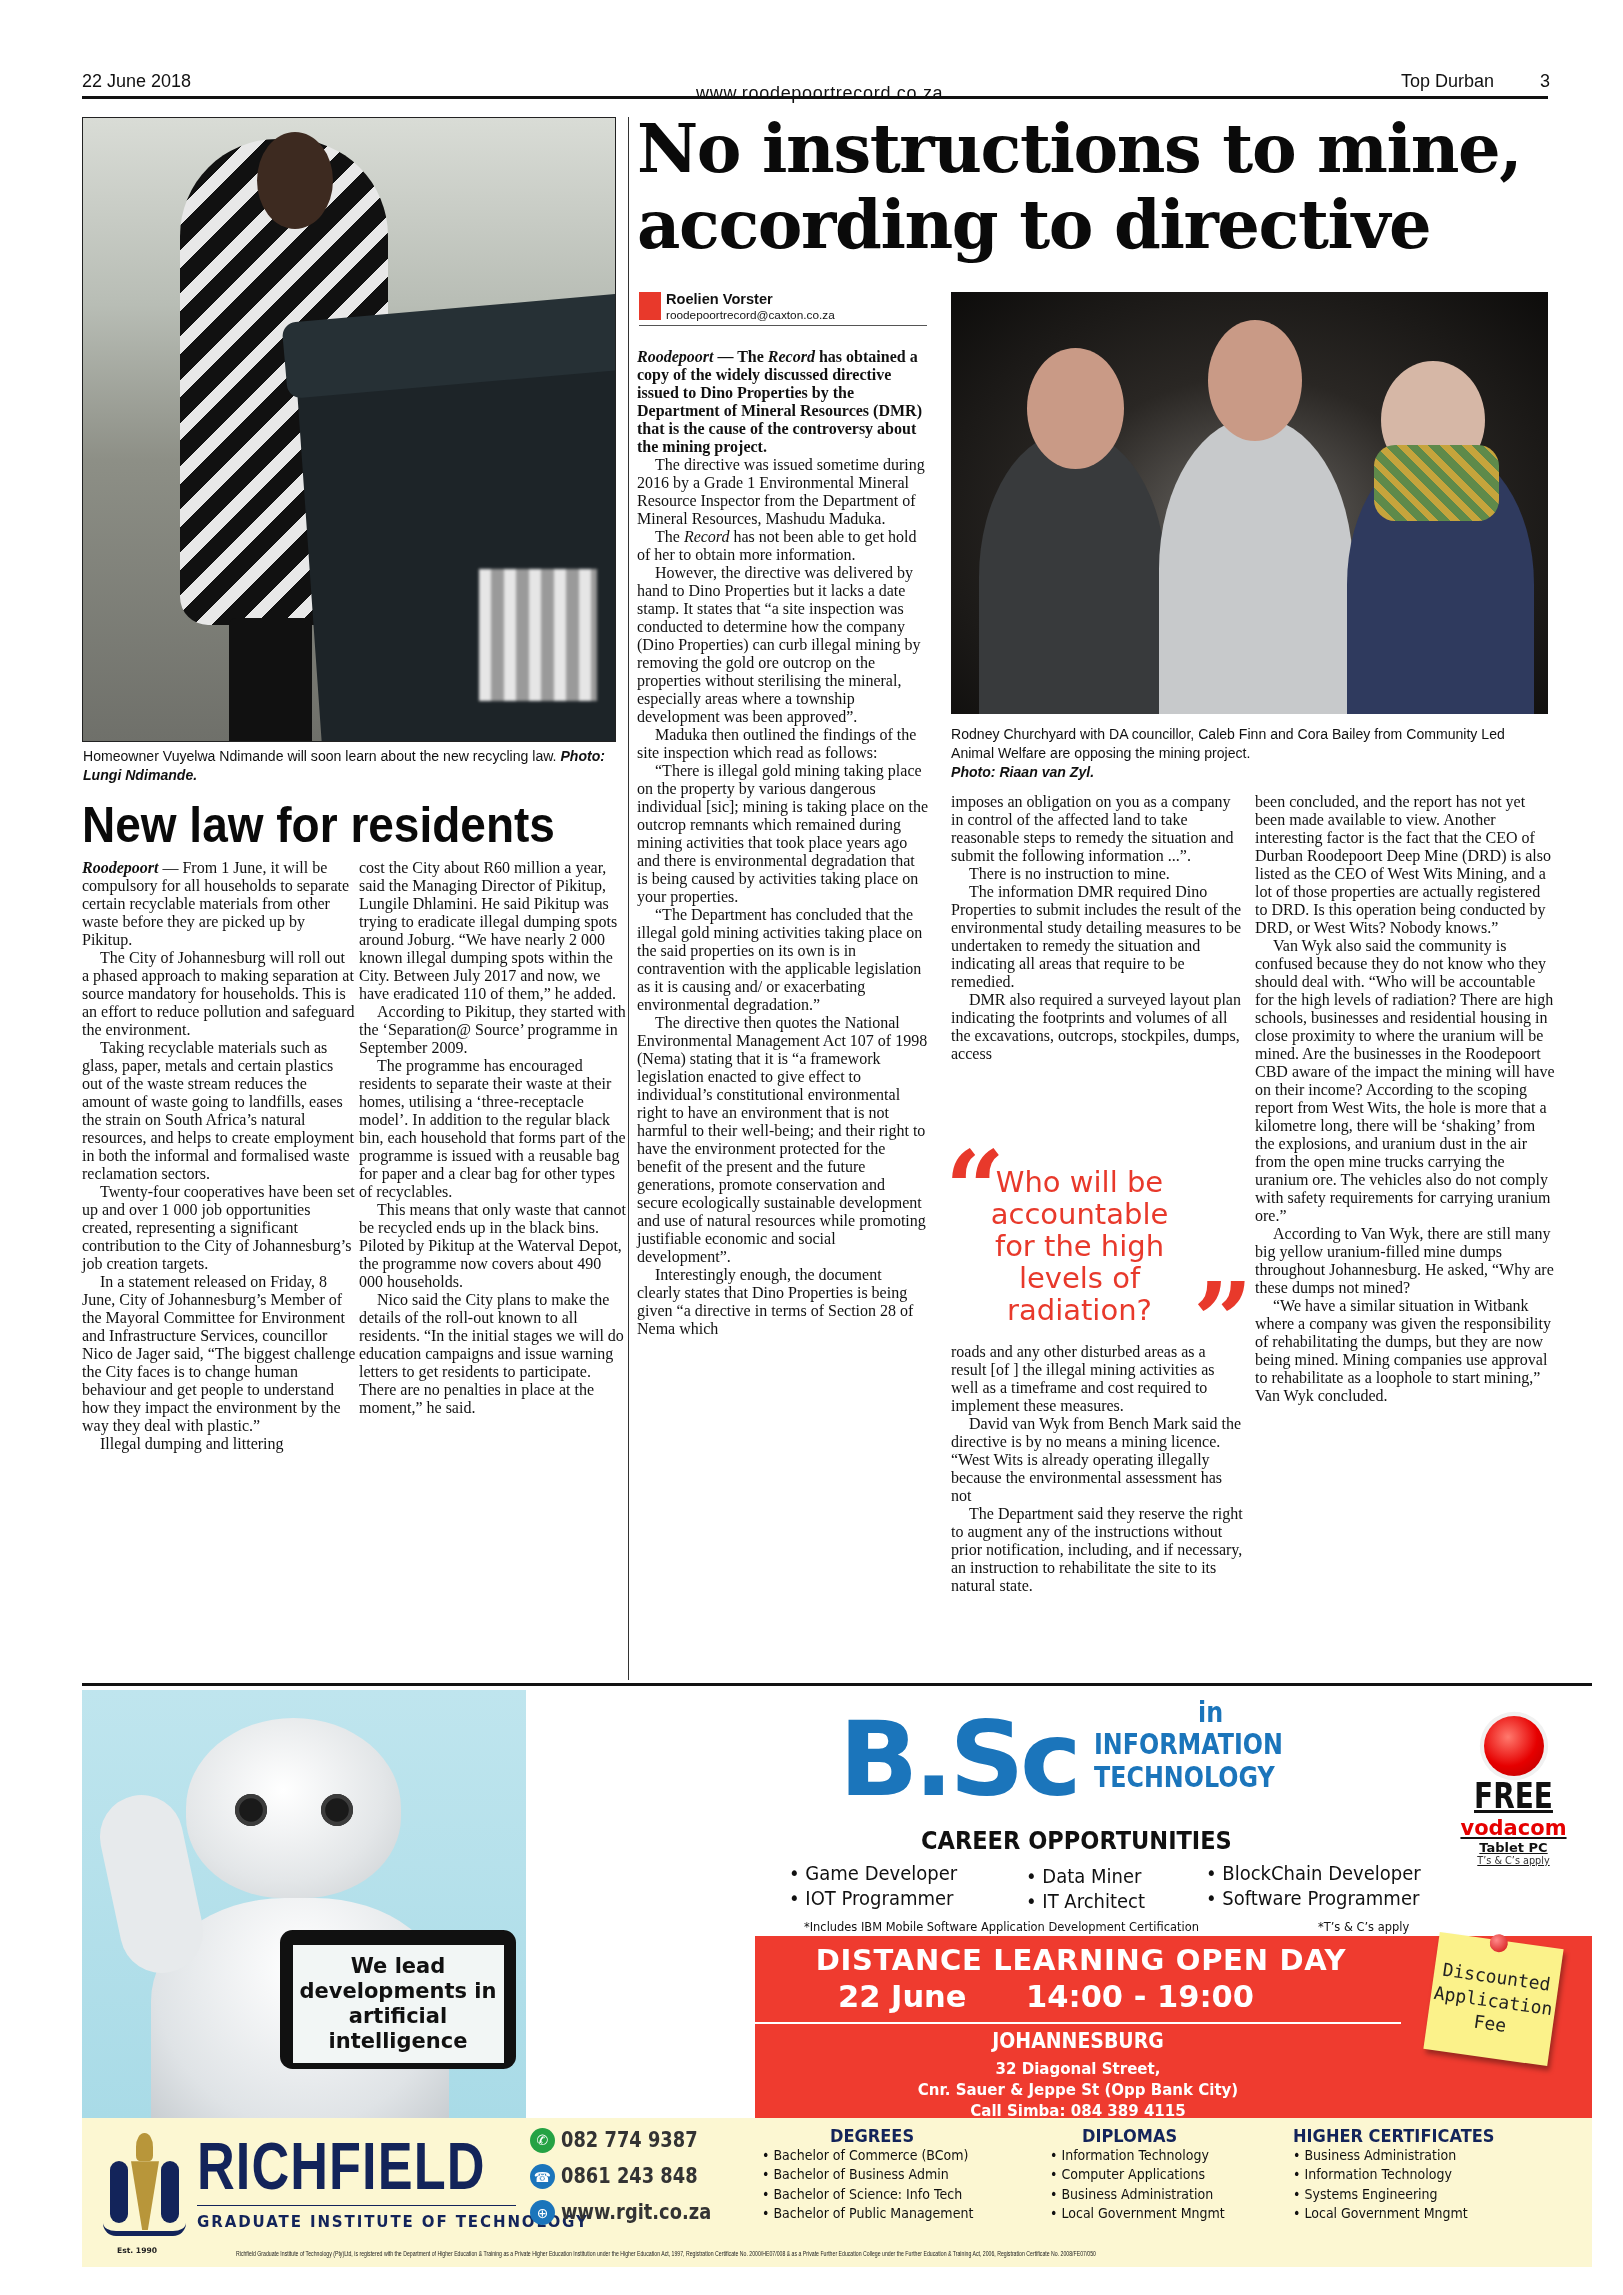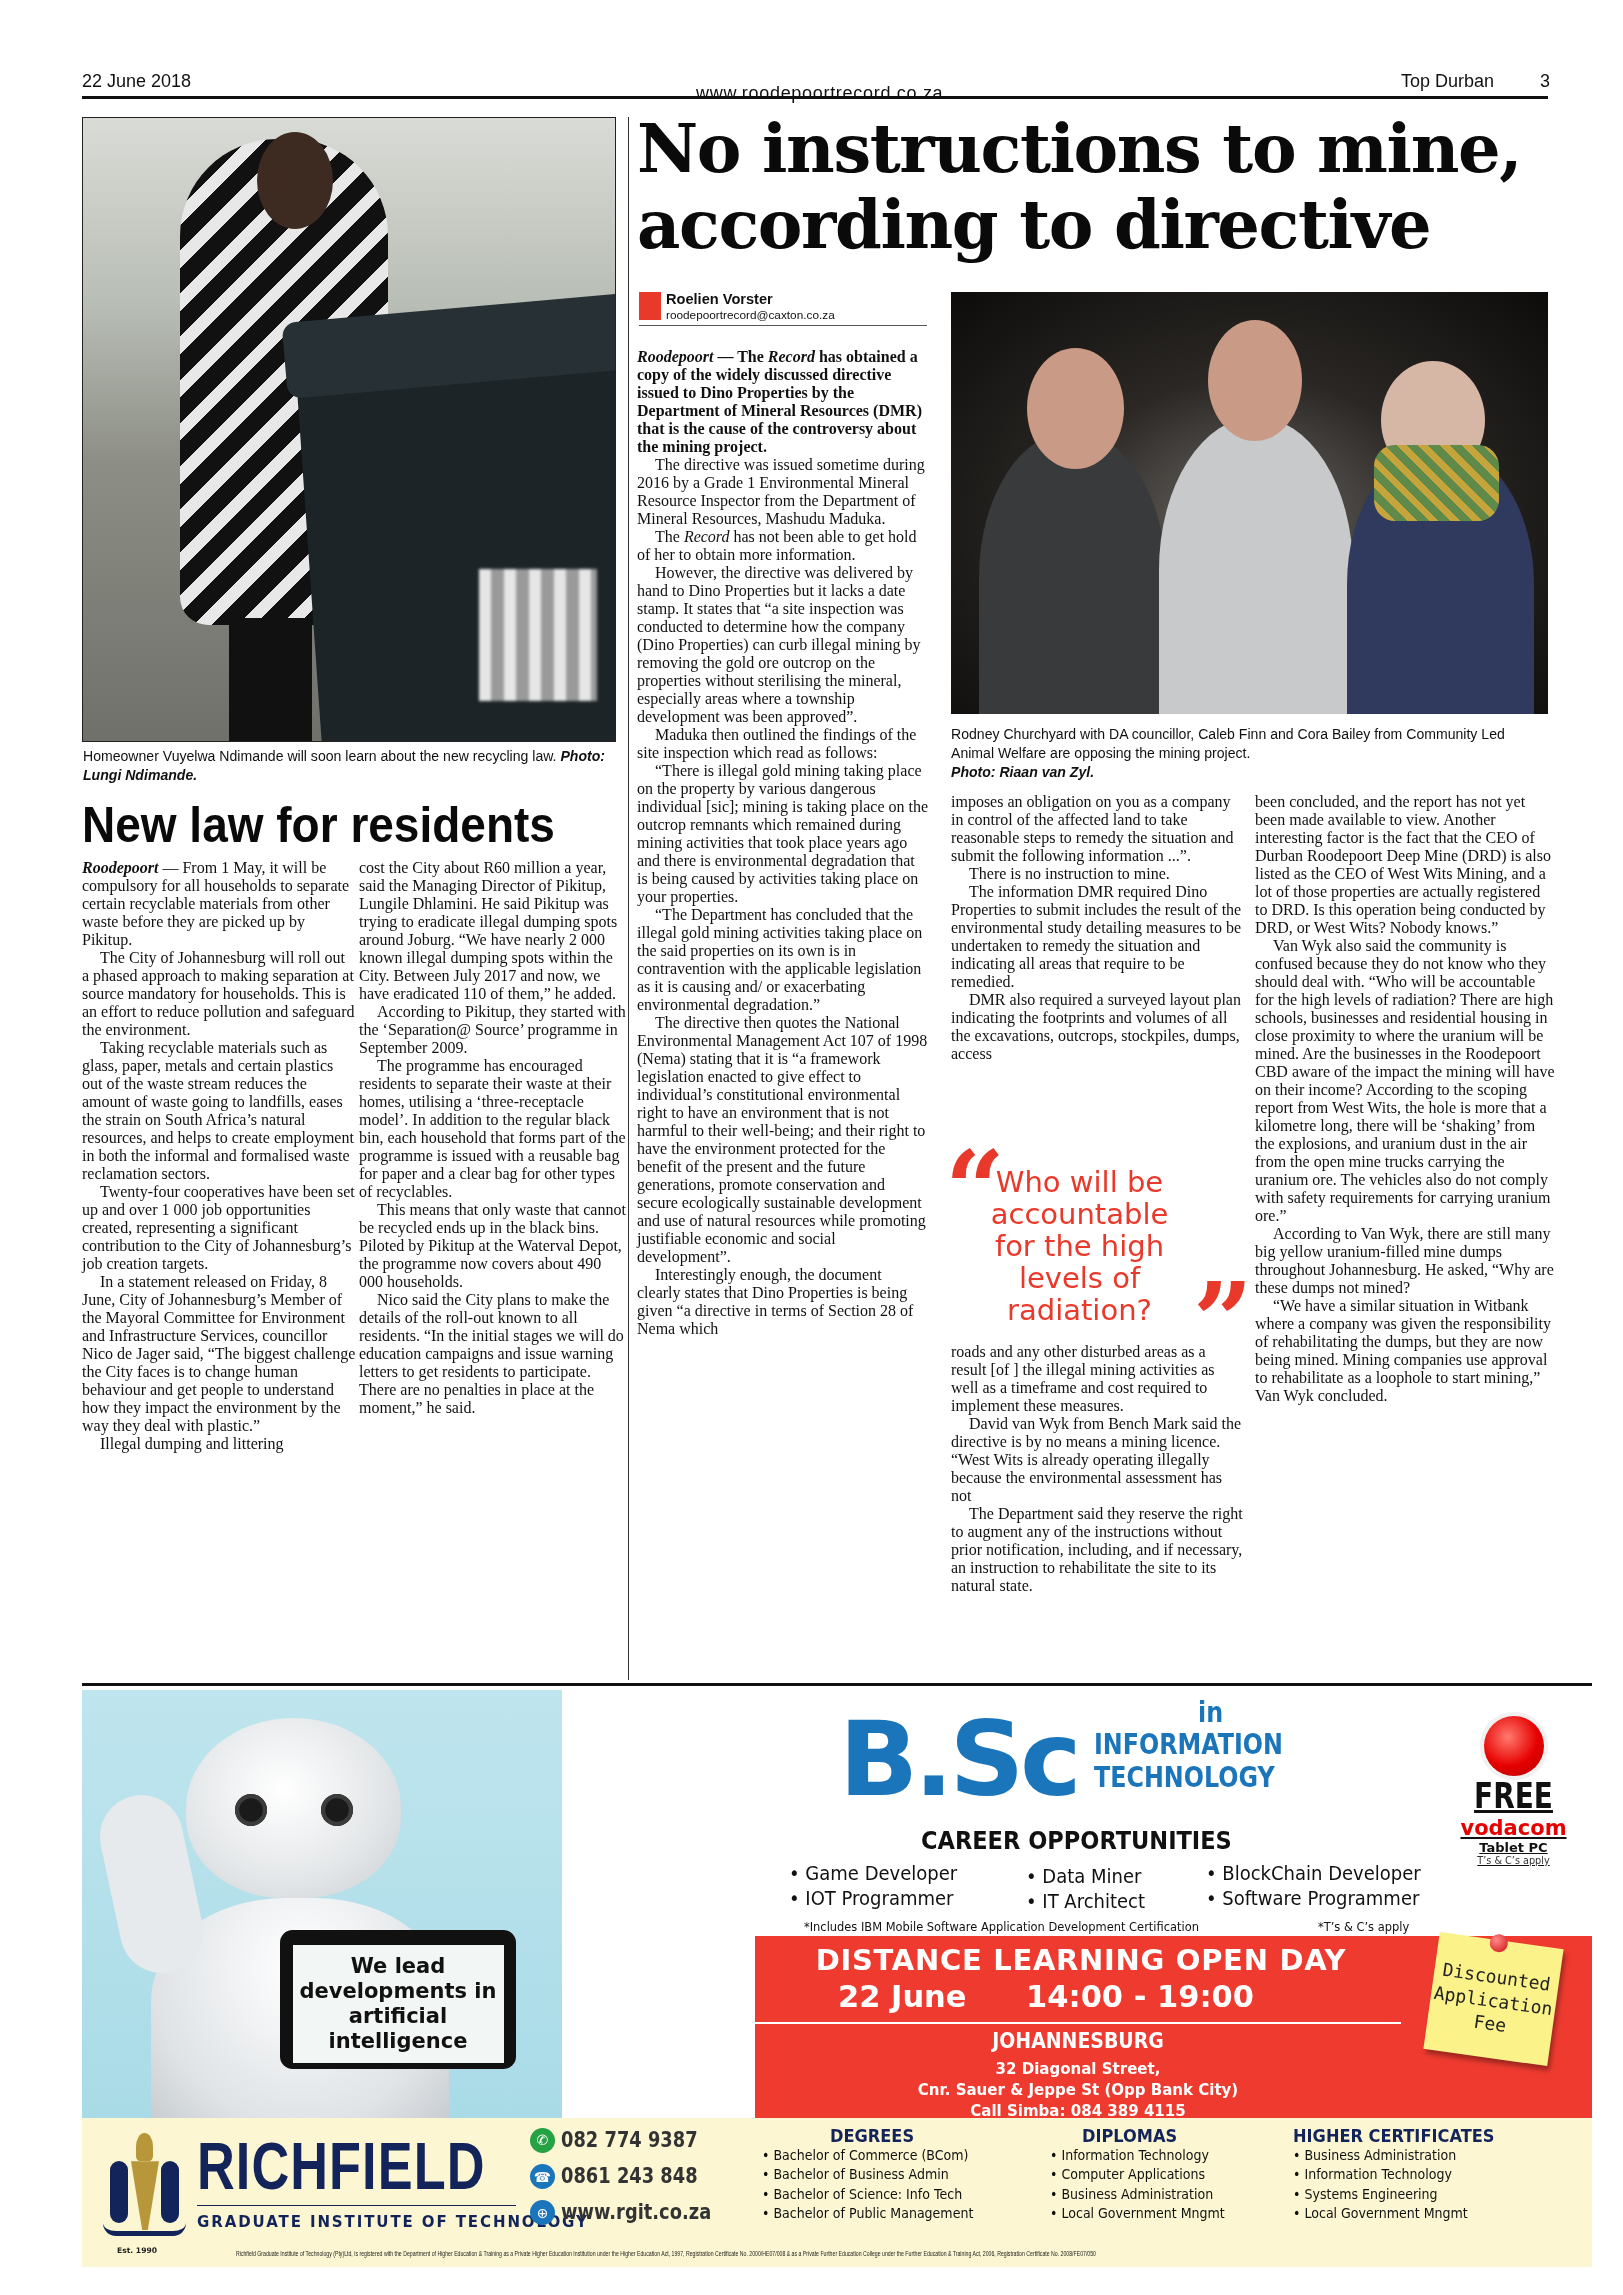--- a/index.html
+++ b/index.html
@@ -40,21 +40,21 @@
   .byline-name { font-family: "Liberation Sans", sans-serif; font-weight: bold; font-size: 14.6px; }
   .byline-email { font-family: "Liberation Sans", sans-serif; font-size: 11.8px; }
 
   .vrule { background:#333; width:1.4px; }
 
   .pullquote { font-family: "DejaVu Sans", sans-serif; color:#e8392b; font-size: 29px; line-height: 32px; text-align: center; }
   .qmark { font-family: "DejaVu Serif", serif; font-weight: bold; color:#e8392b; font-size: 104px; line-height: 104px; }
 
   
   .ad { left:82px; top:1690px; width:1510px; height:576px; background:#ffffff; }
-  .ad-left { position:absolute; left:0; top:0; width:480px; height:428px; background: linear-gradient(180deg,#bfe5ee 0%,#a9dbe7 100%); overflow:hidden; }
+  .ad-left { position:absolute; left:0; top:0; width:444px; height:428px; background: linear-gradient(180deg,#bfe5ee 0%,#a9dbe7 100%); overflow:hidden; }
   .robot-head { position:absolute; left:104px; top:28px; width:215px; height:180px; background: radial-gradient(ellipse at 45% 40%, #ffffff 0%, #e3e6e8 60%, #c9cdd0 100%); border-radius: 50% 50% 45% 45%; }
   .robot-eye { position:absolute; width:32px; height:32px; background:#1a1a1a; border-radius:50%; box-shadow: 0 0 0 4.2px #3c3c3c inset; }
   .robot-body { position:absolute; left:69px; top:208px; width:298px; height:229px; background: radial-gradient(ellipse at 50% 30%, #ffffff 0%, #dfe3e6 70%, #c6cbcf 100%); border-radius: 45% 45% 7px 7px; }
   .robot-arm { position:absolute; left:28px; top:104px; width:83px; height:180px; background:#e7eaec; border-radius: 42px; transform: rotate(-12deg); }
   .tablet { position:absolute; left:198px; top:240px; width:236px; height:139px; background:#111; border-radius: 12.5px; }
   .tablet-screen { position:absolute; left:12.5px; top:15.3px; width:211px; height:118px; background:#f2f6f5; display:flex; align-items:center; justify-content:center; text-align:center; font-family:"DejaVu Sans", sans-serif; font-weight:bold; font-size:21px; line-height:25px; color:#111; }
 
   .bsc { font-family:"DejaVu Sans", sans-serif; font-weight:bold; color:#1b75bb; font-size: 104px; letter-spacing:-4.2px; line-height: 104px; }
   .bsc-small { font-family:"DejaVu Sans", sans-serif; font-weight:bold; color:#1b75bb; font-size: 29px; line-height: 30.5px; transform: scaleX(0.82); transform-origin:left top; }
   .career-title { font-family:"DejaVu Sans", sans-serif; font-weight:bold; font-size:25px; color:#111; transform: scaleX(0.9); transform-origin:left top; }
@@ -102,21 +102,21 @@
   <div class="bin-label"></div>
 </div>
 <div class="abs caption" style="left:83px; top:746px; width:583px;">
   <span>Homeowner Vuyelwa Ndimande will soon learn about the new recycling law.</span>
   <b>Photo: Lungi Ndimande.</b>
 </div>
 
 <h2 class="abs headline-sec" style="left:82px; top:797px; width:569px;">New law for residents</h2>
 
 <div class="abs col" style="left:82px; top:859px; width:274px;">
-  <p class="first"><em><b>Roodepoort</b></em><span> — From 1 May, it will be compulsory for all households to separate certain recyclable materials from other waste before they are picked up by Pikitup.</span></p>
+  <p class="first"><em><b>Roodepoort</b></em><span> — From 1 June, it will be compulsory for all households to separate certain recyclable materials from other waste before they are picked up by Pikitup.</span></p>
   <p>The City of Johannesburg will roll out a phased approach to making separation at source mandatory for households. This is an effort to reduce pollution and safeguard the environment.</p>
   <p>Taking recyclable materials such as glass, paper, metals and certain plastics out of the waste stream reduces the amount of waste going to landfills, eases the strain on South Africa’s natural resources, and helps to create employment in both the informal and formalised waste reclamation sectors.</p>
   <p>Twenty-four cooperatives have been set up and over 1 000 job opportunities created, representing a significant contribution to the City of Johannesburg’s job creation targets.</p>
   <p>In a statement released on Friday, 8 June, City of Johannesburg’s Member of the Mayoral Committee for Environment and Infrastructure Services, councillor Nico de Jager said, “The biggest challenge the City faces is to change human behaviour and get people to understand how they impact the environment by the way they deal with plastic.”</p>
   <p>Illegal dumping and littering</p>
 </div>
 <div class="abs col" style="left:359px; top:859px; width:267px;">
   <p class="first">cost the City about R60 million a year, said the Managing Director of Pikitup, Lungile Dhlamini. He said Pikitup was trying to eradicate illegal dumping spots around Joburg. “We have nearly 2 000 known illegal dumping spots within the City. Between July 2017 and now, we have eradicated 110 of them,” he added.</p>
   <p>According to Pikitup, they started with the ‘Separation@ Source’ programme in September 2009.</p>
   <p>The programme has encouraged residents to separate their waste at their homes, utilising a ‘three-receptacle model’. In addition to the regular black bin, each household that forms part of the programme is issued with a reusable bag for paper and a clear bag for other types of recyclables.</p>

